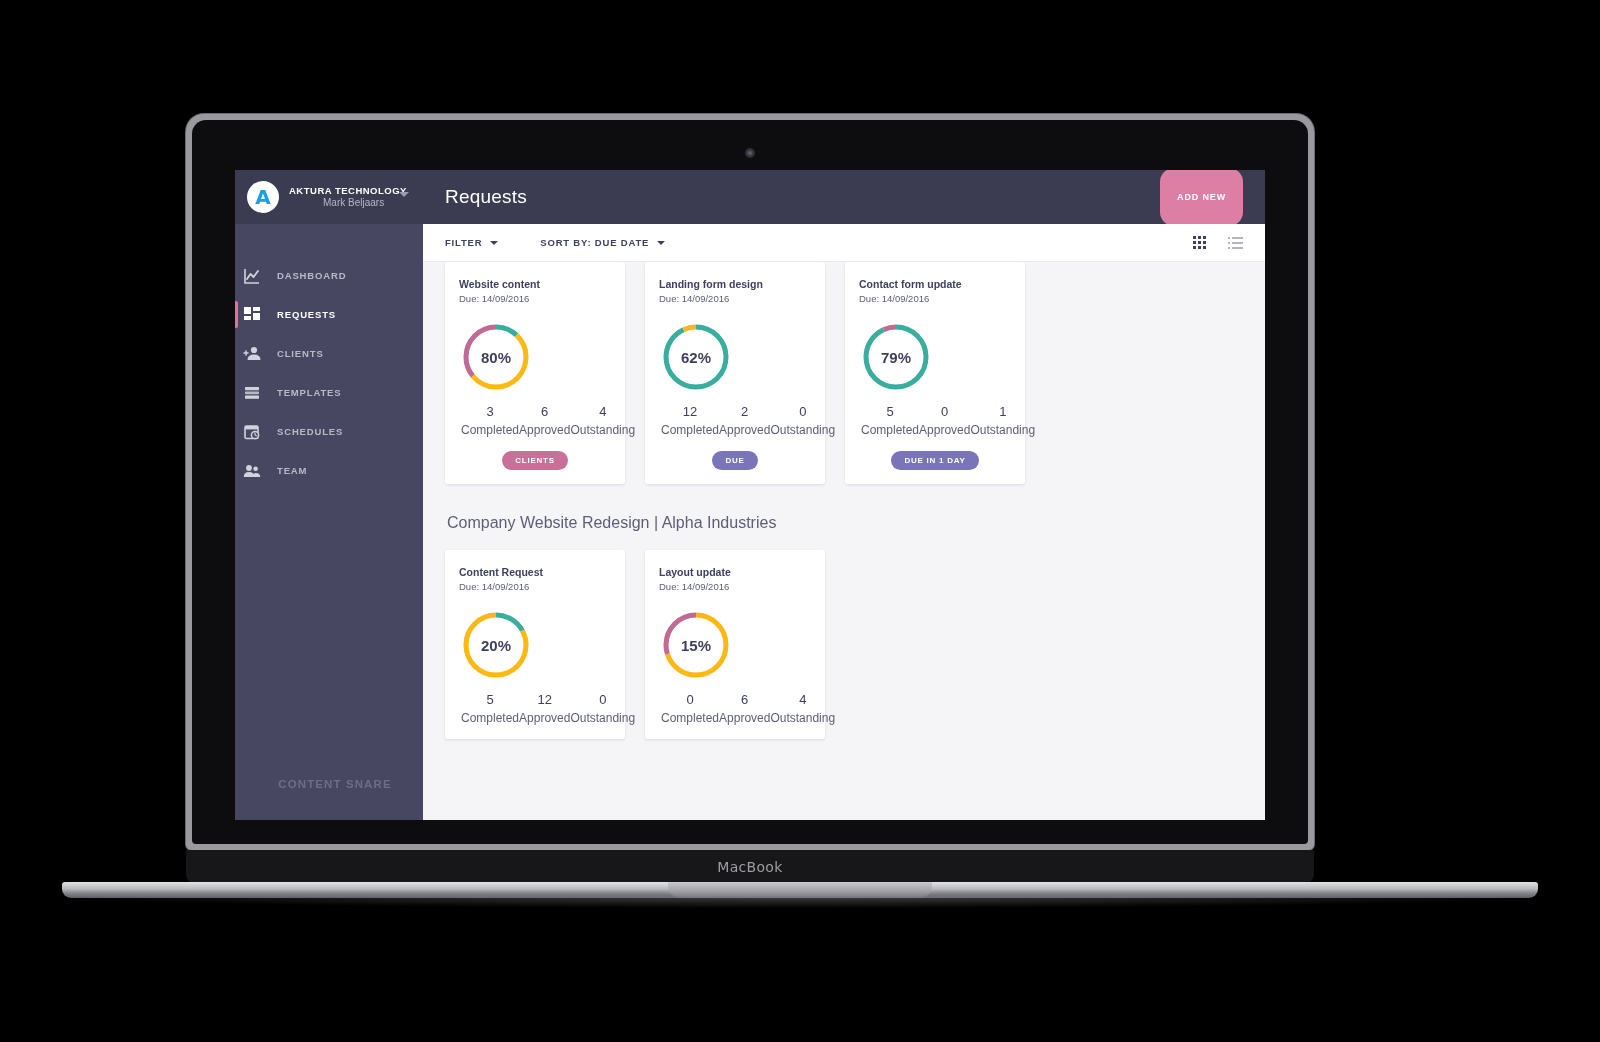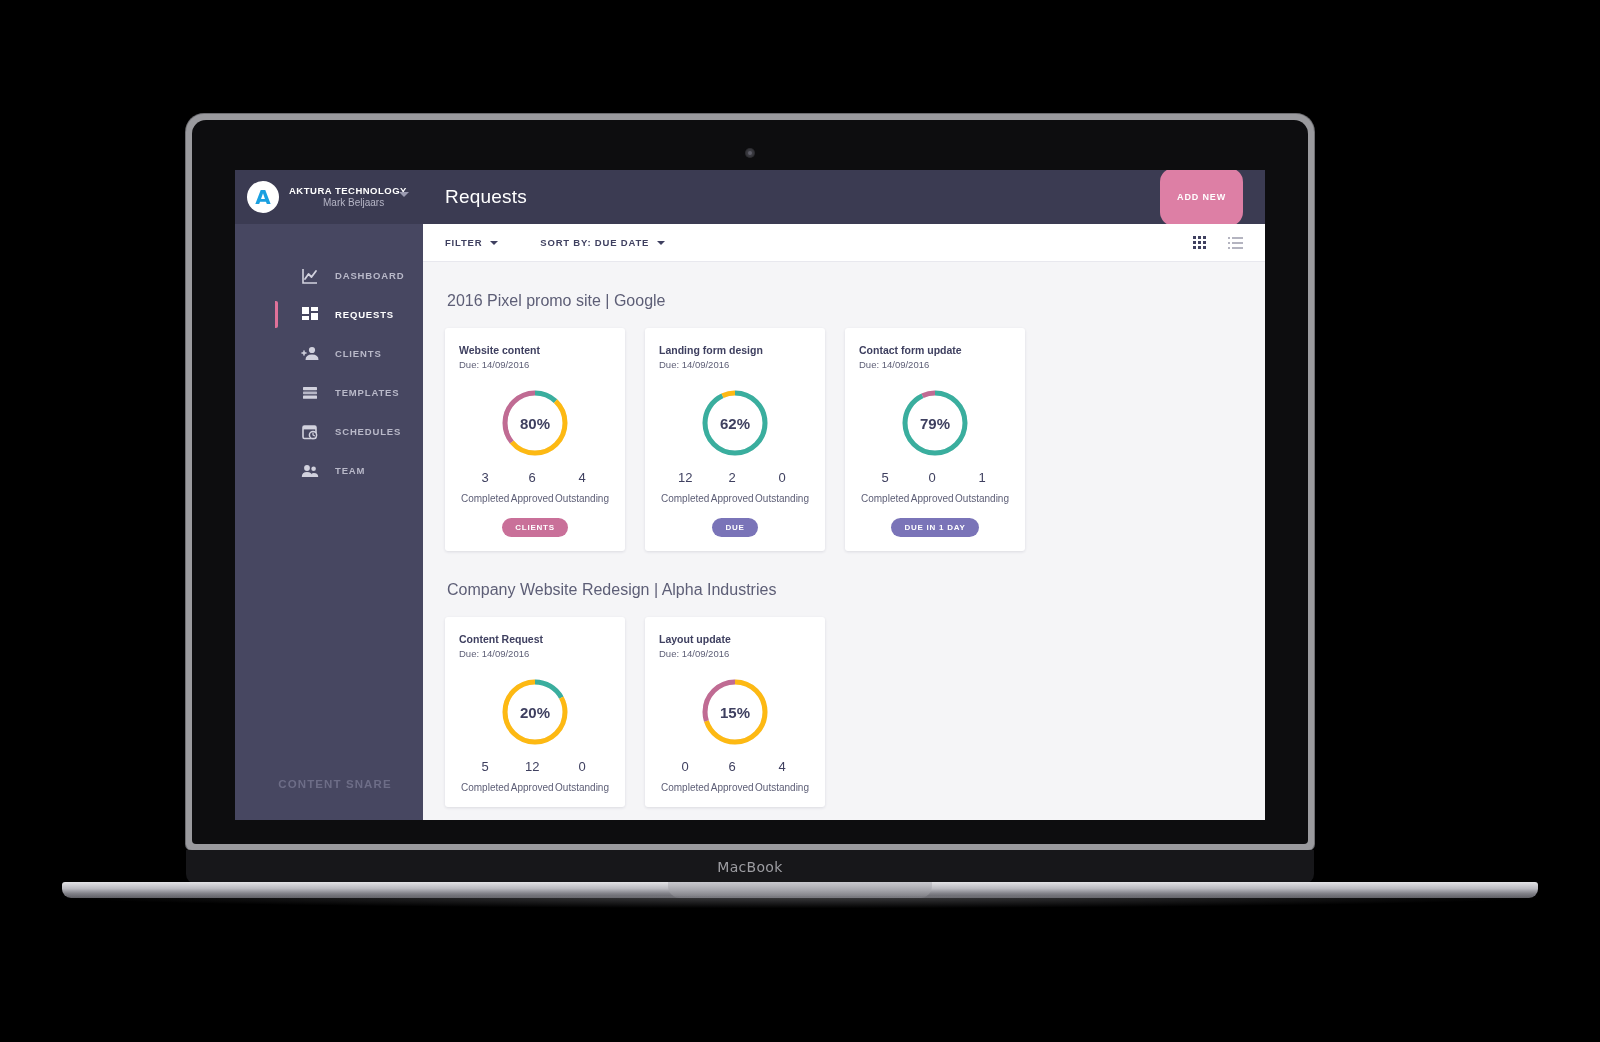--- a/index.html
+++ b/index.html
@@ -105,21 +105,21 @@
   #brand-caret {
     position: absolute; right: 14px; top: 22px;
     width: 0; height: 0;
     border-left: 5px solid transparent; border-right: 5px solid transparent;
     border-top: 5px solid #9a9ab0;
   }
 
   #nav { margin-top: 32px; }
   .nav-item {
     height: 39px; display: flex; align-items: center;
-    padding-left: 26px; position: relative; cursor: pointer; margin-left: 40px;
+    padding-left: 8px; position: relative; cursor: pointer;
   }
   .nav-item .nav-icon {
     width: 18px; height: 18px; flex: 0 0 18px;
     display: flex; align-items: center; justify-content: center;
   }
   .nav-item .nav-label {
     margin-left: 16px; color: #b9b9c9; font-size: 9.5px;
     letter-spacing: .85px; font-weight: bold;
   }
   .nav-item.active .nav-label { color: #ffffff; }
@@ -194,34 +194,34 @@
     box-shadow: 0 1px 3px rgba(40,40,70,.12);
     padding: 16px 14px 14px 14px;
     flex: 0 0 180px;
   }
   .card-title {
     color: #3f4060; font-size: 10.5px; font-weight: bold; margin-bottom: 3px;
   }
   .card-due { color: #5d5e76; font-size: 9.5px; }
 
   .donut-wrap {
-    display: flex; justify-content: center; margin: 16px 0 10px 0;
+    display: flex; margin: 16px 0 10px 0;
   }
   .donut { position: relative; width: 74px; height: 74px; }
   .donut svg { display: block; transform: rotate(-90deg); }
   .donut-pct {
     position: absolute; inset: 0; display: flex;
     align-items: center; justify-content: center;
     color: #3f4060; font-size: 15px; font-weight: bold;
   }
 
   .stats { display: flex; justify-content: space-between; padding: 0 2px; }
   .stat { text-align: center; flex: 1; }
   .stat-num { color: #3f4060; font-size: 13px; margin-bottom: 4px; }
-  .stat-label { color: #5d5e76; font-size: 10px; margin-top: 8px; }
+  .stat-label { color: #5d5e76; font-size: 12px; }
 
   .badge-wrap { display: flex; justify-content: center; margin-top: 14px; }
   .badge {
     border-radius: 10px; padding: 5px 13px;
     color: #ffffff; font-size: 8px; font-weight: bold; letter-spacing: .75px;
   }
   .badge.overdue { background: #c97099; }
   .badge.due { background: #7a74b8; }
   .badge.due1 { background: #7a74b8; }
 </style>
@@ -369,21 +369,20 @@
                 </span>
               <span class="lrow">
                   <span class="ldot"></span>
                   <span class="lline"></span>
                 </span>
             </span>
           </div>
         </div>
 
         <div id="content">
-            <div class="section-title">2016 Pixel promo site | Google</div>
             <div class="card-row">
               <div class="card">
       <div class="card-title">Website content</div>
       <div class="card-due">Due: 14/09/2016</div>
       <div class="donut-wrap">
         <div class="donut">
           <svg width="74" height="74" viewBox="0 0 74 74">
     <circle cx="37" cy="37" r="30" fill="none" stroke="#f0f0f3" stroke-width="5"></circle>
     <circle cx="37" cy="37" r="30" fill="none" stroke="#3aae9e" stroke-width="5" stroke-dasharray="22.619467105846507 165.87609210954108" stroke-dashoffset="0"></circle>
                       <circle cx="37" cy="37" r="30" fill="none" stroke="#fdb913" stroke-width="5" stroke-dasharray="98.01769079200155 90.47786842338603" stroke-dashoffset="-22.619467105846507"></circle>

